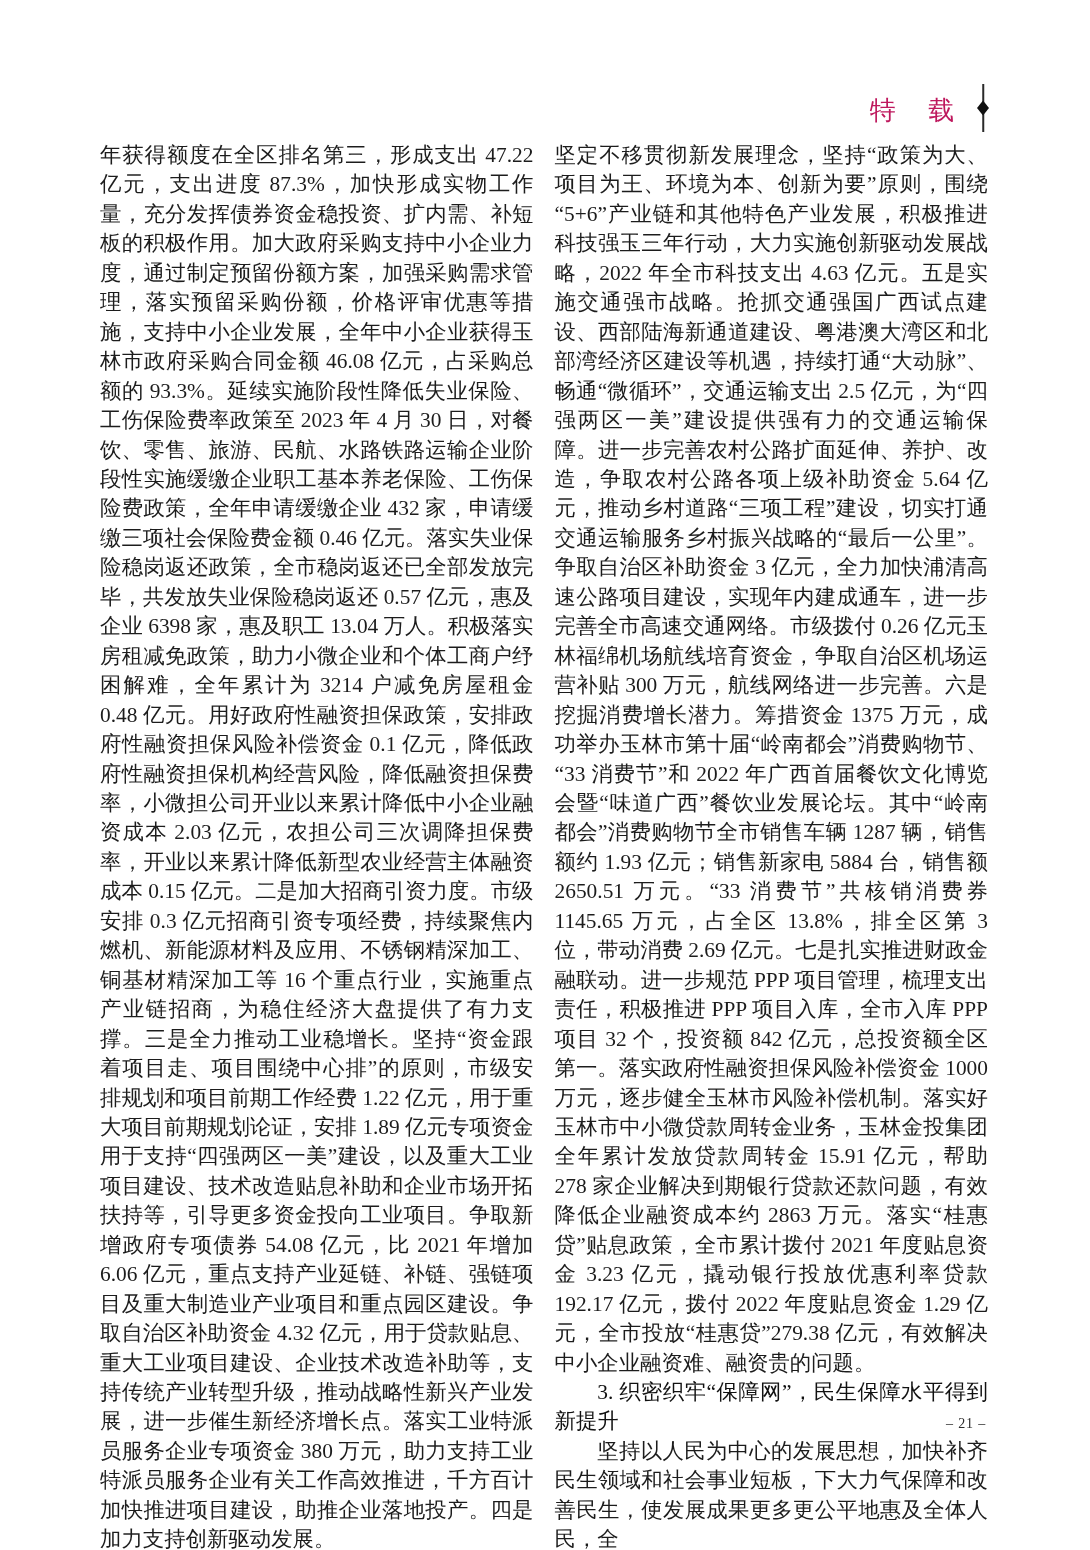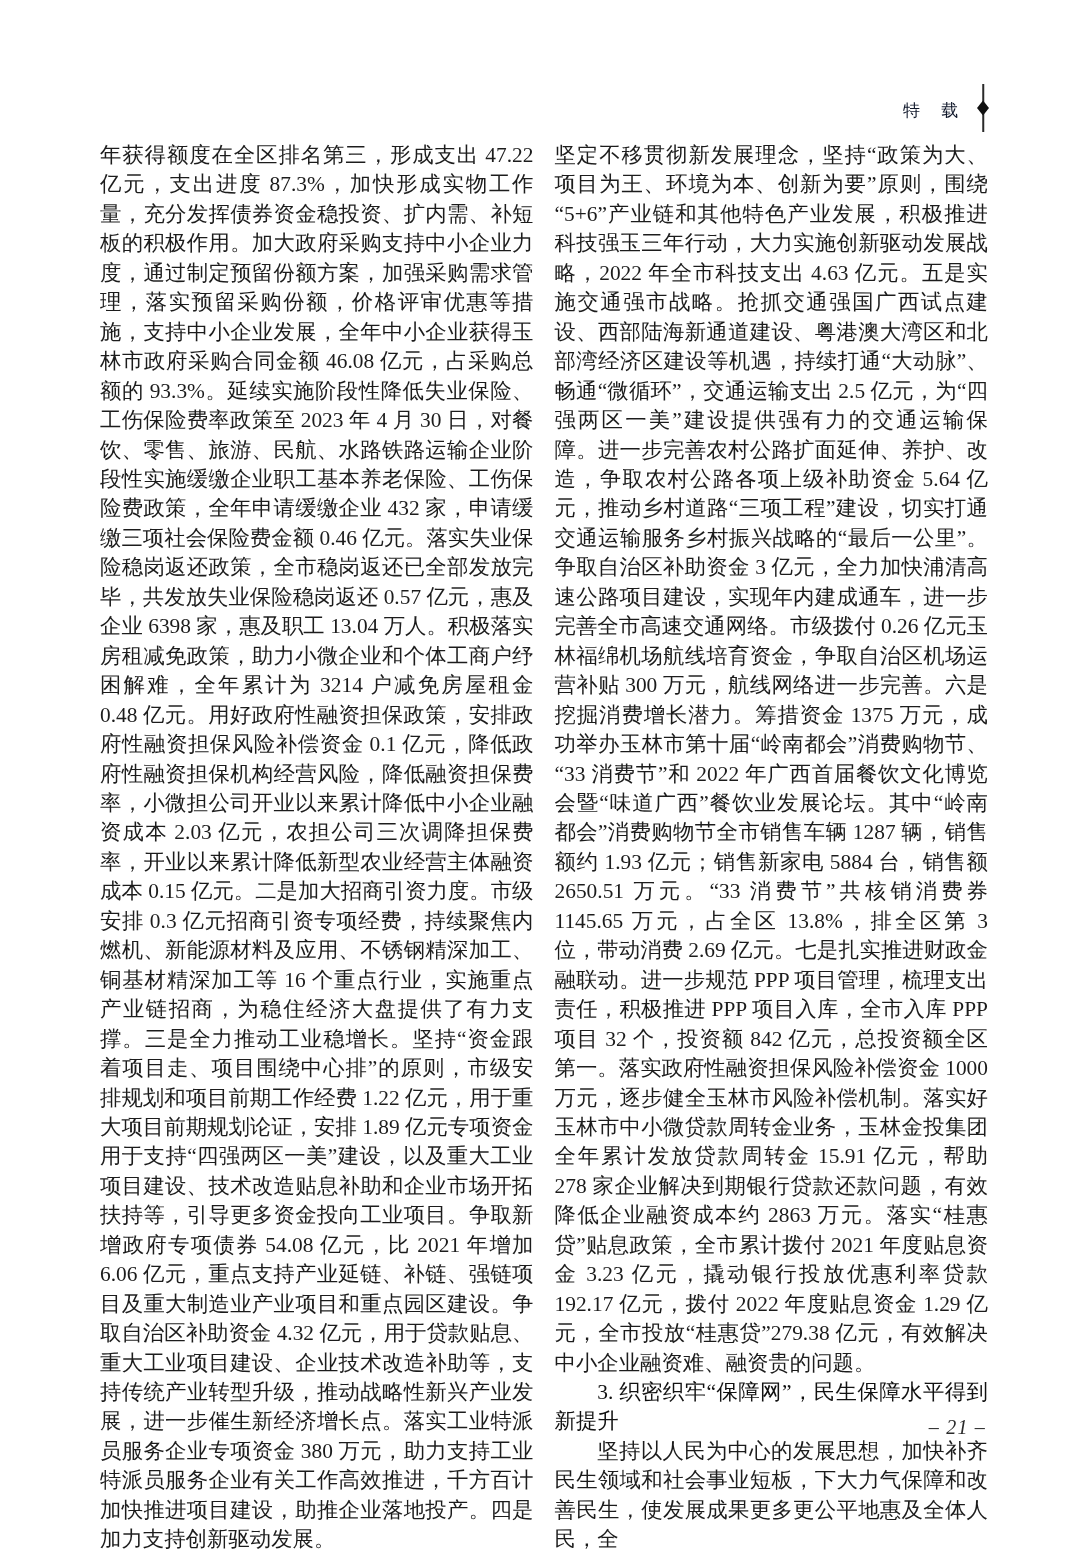--- a/index.html
+++ b/index.html
@@ -21,24 +21,24 @@
   
   .running-header {
     position: absolute;
     top: 88px;
     right: 100px;
     display: flex;
     align-items: center;
     gap: 10px;
   }
   .running-header .section-label {
-    font-size: 17px;
+    font-size: 26px;
     letter-spacing: 0.45em;
     word-spacing: 0.1em;
-    color: #0f172a;
+    color: #be185d;
     font-weight: 500;
     white-space: nowrap;
   }
   .ornament {
     width: 14px;
     height: 48px;
     position: relative;
     margin-top: -4px;
   }
   .ornament .stem {
@@ -93,25 +93,24 @@
     text-indent: 2em;
     font-weight: normal;
     color: #111;
   }
 
   
   .page-number {
     position: absolute;
     top: 1416px;
     right: 104px;
-    font-size: 20px;
+    font-size: 14px;
     color: #2a2a2a;
     letter-spacing: 0.06em;
     white-space: nowrap;
-    font-style: italic;
   }
 </style>
 </head>
 <body>
 
 <div class="page">
 
   <div class="running-header">
     <span class="section-label">特 载</span>
     <span class="ornament">

